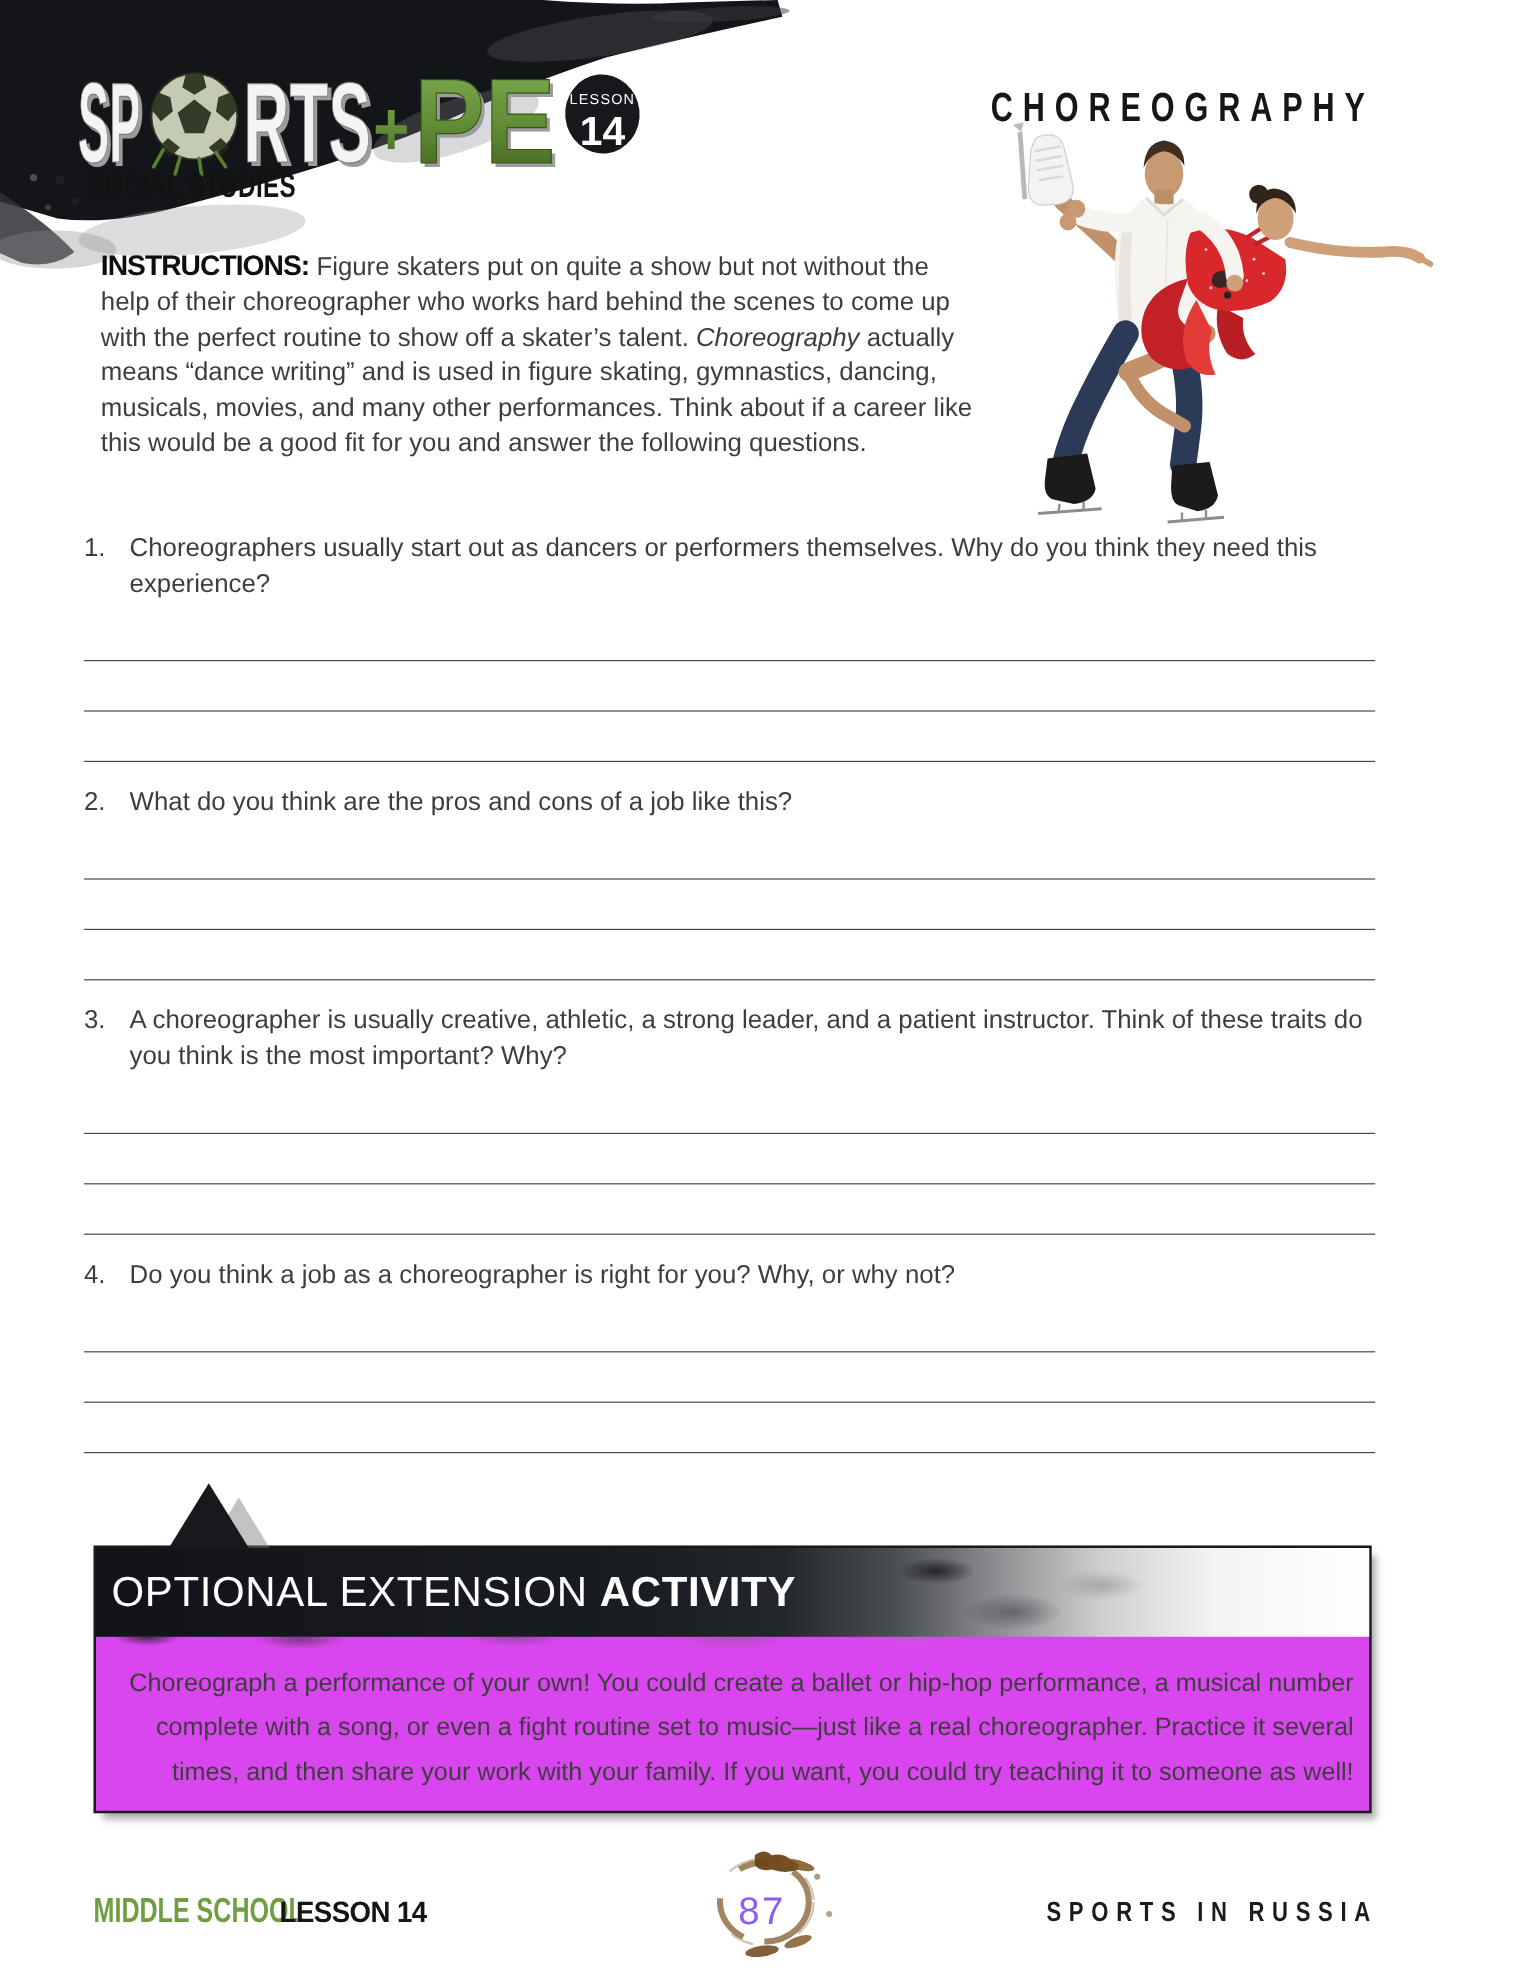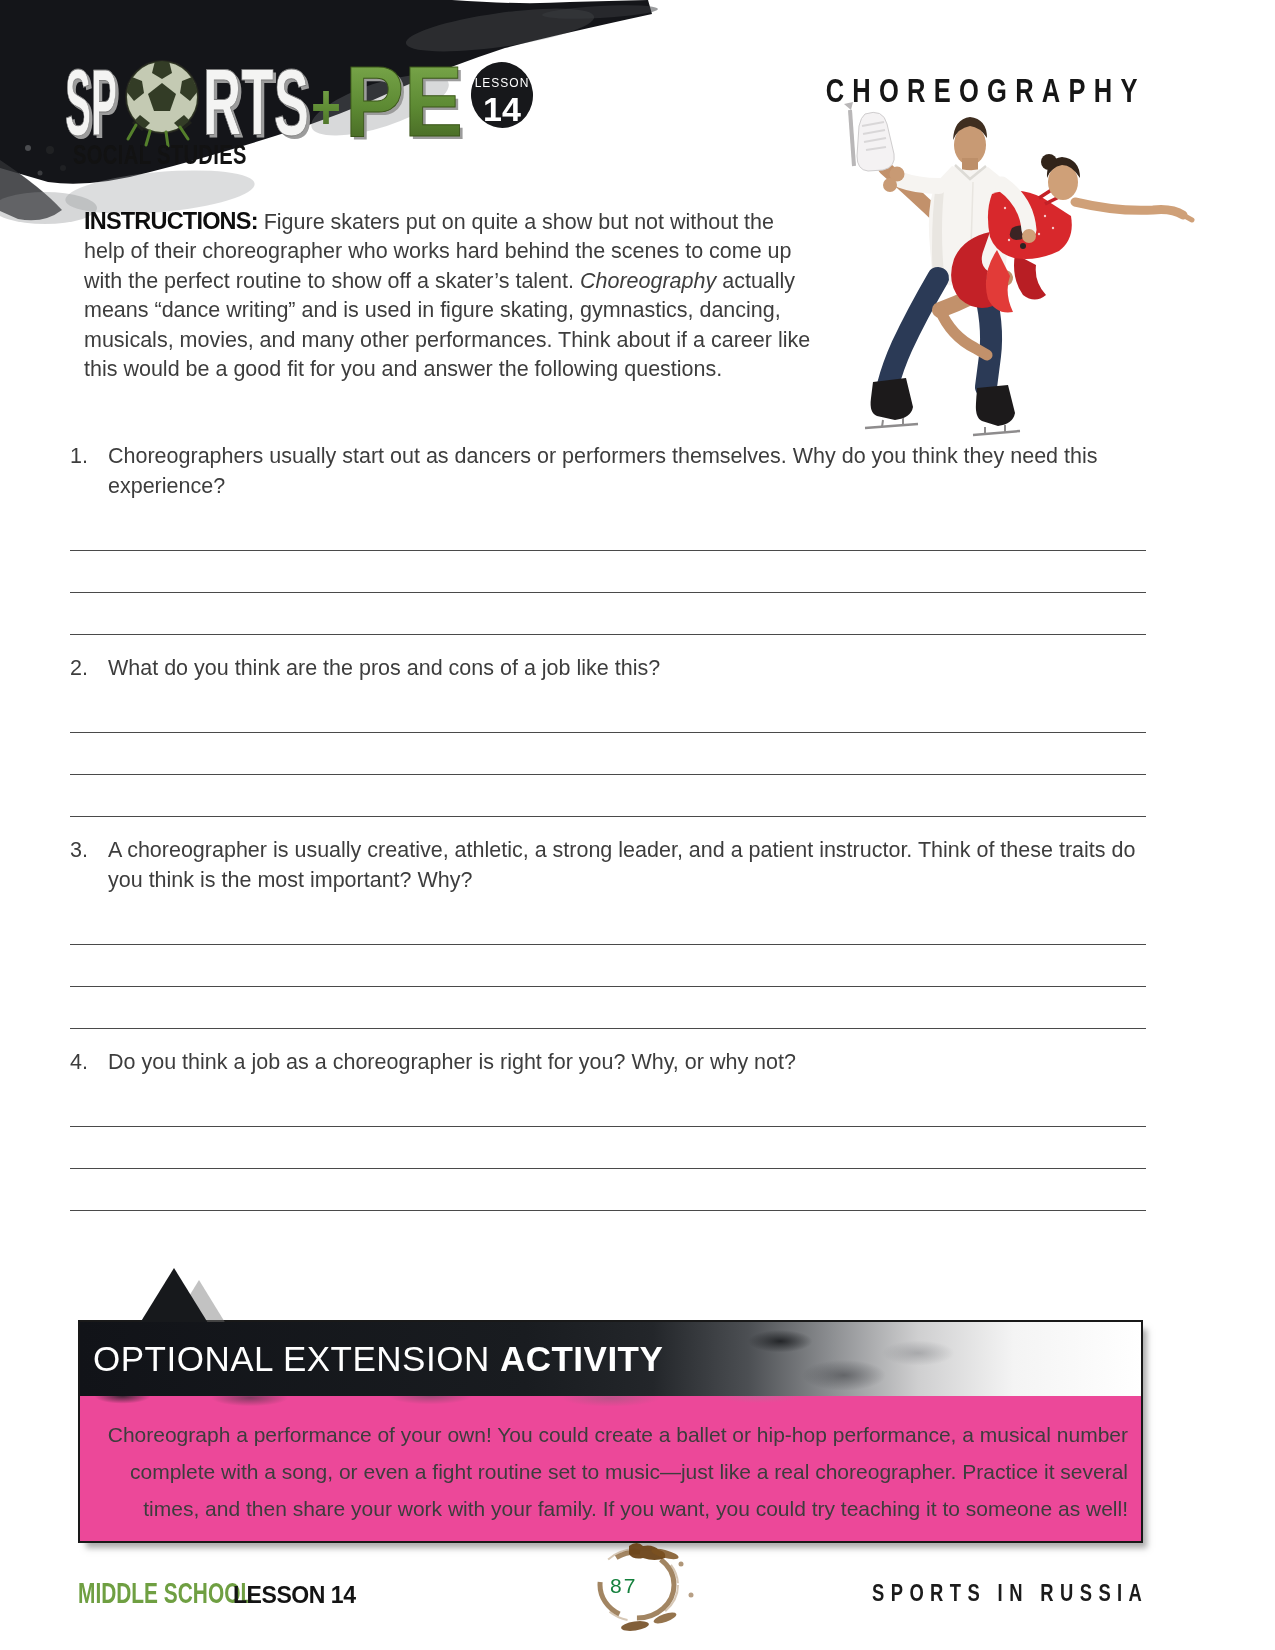--- a/index.html
+++ b/index.html
@@ -42,23 +42,22 @@
   .questions{position:absolute;left:70px;top:441px;width:1076px;}
   .question{margin-bottom:18px;}
   .q-head{display:flex;margin-bottom:8px;font-size:21.5px;line-height:30px;color:#3d3d3d;}
   .q-num{flex:0 0 38px;}
   .q-text{flex:1;}
   .answer-line{height:41px;border-bottom:1.7px solid #4a4a4a;}
 
   
   .extension{
     position:absolute;left:78px;top:1288px;width:1061px;height:219px;
-    border:2.5px solid #191919;background:#ec4899;
+    border:2.5px solid #191919;background:#d946ef;
     box-shadow:6px 7px 6px -2px rgba(90,90,90,.5);
-    margin-top:32px;
   }
   .spike-shadow{
     position:absolute;left:92px;top:-42px;width:0;height:0;
     border-left:27px solid transparent;border-right:27px solid transparent;
     border-bottom:44px solid rgba(120,120,120,.45);
   }
   .spike{
     position:absolute;left:60px;top:-54px;width:0;height:0;
     border-left:34px solid transparent;border-right:34px solid transparent;
     border-bottom:55px solid #17191c;
@@ -100,22 +99,22 @@
     position:absolute;left:233px;top:1581px;white-space:nowrap;
     font-size:24.5px;font-weight:bold;color:#141414;
     transform:scaleX(.94);transform-origin:left top;letter-spacing:-.5px;
   }
   .footer-unit{
     position:absolute;right:127px;top:1580px;white-space:nowrap;
     font-size:23px;font-weight:bold;color:#1b1b1b;letter-spacing:8px;
     transform:scaleX(.8);transform-origin:right top;
   }
   .page-number{
-    position:absolute;left:610px;top:1574px;width:50px;
-    font-size:21px;color:#15803d;letter-spacing:2px;
+    position:absolute;left:610px;top:1574px;width:50px;text-align:center;
+    font-size:32px;color:#8b5cf6;letter-spacing:2px;
   }
   .coffee{position:absolute;left:577px;top:1538px;}
 </style>
 </head>
 <body>
 
 <div class="page" style="--ink: #141519;">
 
   <svg class="splatter" width="680" height="245" viewBox="0 0 680 245">
     <path d="M0,0 L452,0 Q520,5 570,2 L648,0 L652,14 Q560,34 505,48 Q450,66 400,88 Q340,116 275,136 Q205,158 150,172 Q92,188 48,182 L0,168 Z" fill="#141519"></path>

